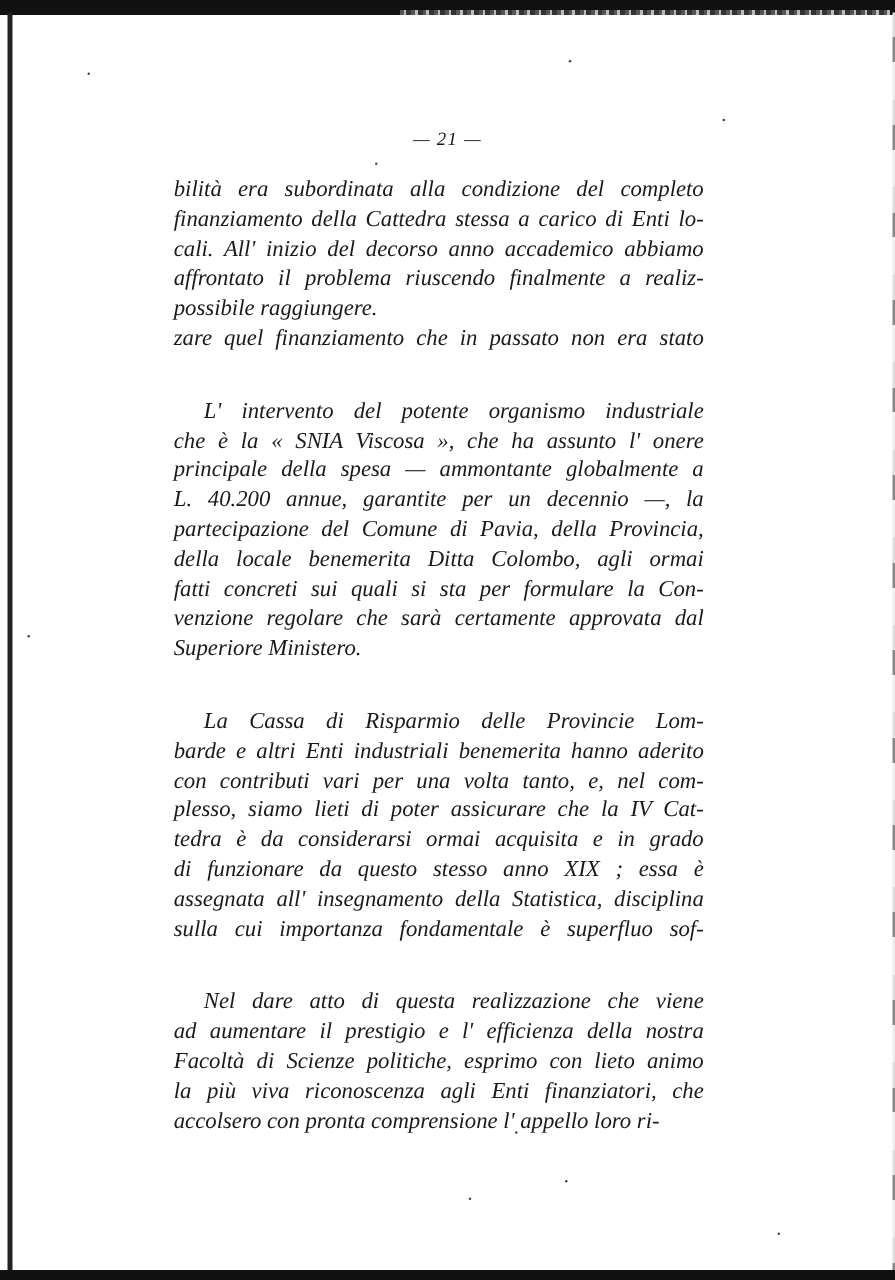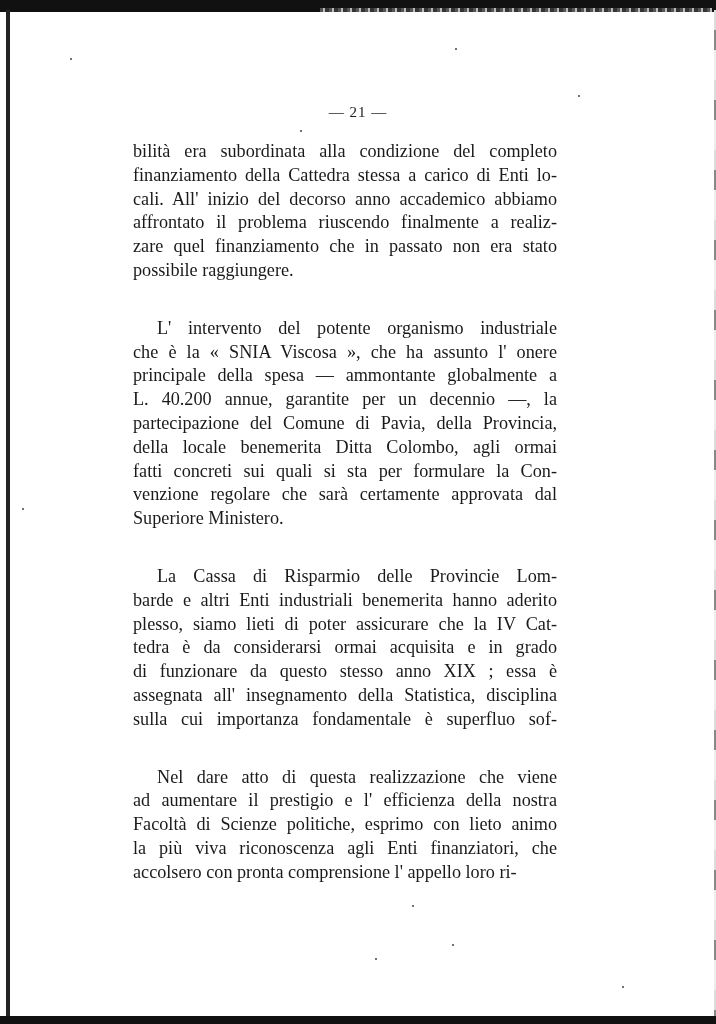--- a/index.html
+++ b/index.html
@@ -24,24 +24,24 @@
     .scan-right {
       position: absolute; right: 0; top: 10px; width: 2px; height: 1014px;
       background: repeating-linear-gradient(180deg, #ddd 0 20px, #888 20px 40px, #eee 40px 70px);
     }
     .scan-bottom {
       position: absolute; left: 0; bottom: 0; width: 716px; height: 8px;
       background: #111;
     }
     .page-number {
       position: absolute; left: 0; width: 716px; top: 104px;
-      text-align: center; font-size: 15px; letter-spacing: 1px;
+      text-align: center; font-size: 15px; letter-spacing: 1px; font-style: italic;
     }
     .text-block {
-      position: absolute; left: 133px; top: 140px; width: 424px;
+      position: absolute; left: 139px; top: 140px; width: 424px; font-style: italic;
     }
     .line {
       display: block; height: 23.8px; line-height: 23.8px;
       font-size: 18.2px; white-space: nowrap;
       text-align: justify; text-align-last: justify;
     }
     .line.last { text-align-last: left; }
     .line.indent { padding-left: 24px; margin-top: 32px; }
     .para-gap { height: 2px; }
     .speck { position: absolute; width: 2px; height: 2px; background: #444; border-radius: 1px; }
@@ -57,39 +57,40 @@
 <div class="scan-bottom"></div>
 
 <div class="page-number">— 21 —</div>
 
 <div class="text-block" id="text-block">
     <div>
       <span class="line">bilità era subordinata alla condizione del completo</span>
       <span class="line">finanziamento della Cattedra stessa a carico di Enti lo-</span>
       <span class="line">cali. All' inizio del decorso anno accademico abbiamo</span>
       <span class="line">affrontato il problema riuscendo finalmente a realiz-</span>
+      <span class="line last">possibile raggiungere.</span>
       <span class="line">zare quel finanziamento che in passato non era stato</span>
-      <span class="line last">possibile raggiungere.</span>
     </div>
     <div class="para-gap"></div>
     <div>
       <span class="line indent">L' intervento del potente organismo industriale</span>
       <span class="line">che è la « SNIA Viscosa », che ha assunto l' onere</span>
       <span class="line">principale della spesa — ammontante globalmente a</span>
       <span class="line">L. 40.200 annue, garantite per un decennio —, la</span>
       <span class="line">partecipazione del Comune di Pavia, della Provincia,</span>
       <span class="line">della locale benemerita Ditta Colombo, agli ormai</span>
       <span class="line">fatti concreti sui quali si sta per formulare la Con-</span>
       <span class="line">venzione regolare che sarà certamente approvata dal</span>
       <span class="line last">Superiore Ministero.</span>
     </div>
     <div class="para-gap"></div>
     <div>
       <span class="line indent">La Cassa di Risparmio delle Provincie Lom-</span>
       <span class="line">barde e altri Enti industriali benemerita hanno aderito</span>
+      <span class="line">con contributi vari per una volta tanto, e, nel com-</span>
       <span class="line">plesso, siamo lieti di poter assicurare che la IV Cat-</span>
       <span class="line">tedra è da considerarsi ormai acquisita e in grado</span>
       <span class="line">di funzionare da questo stesso anno XIX ; essa è</span>
       <span class="line">assegnata all' insegnamento della Statistica, disciplina</span>
       <span class="line">sulla cui importanza fondamentale è superfluo sof-</span>
     </div>
     <div class="para-gap"></div>
     <div>
       <span class="line indent">Nel dare atto di questa realizzazione che viene</span>
       <span class="line">ad aumentare il prestigio e l' efficienza della nostra</span>

